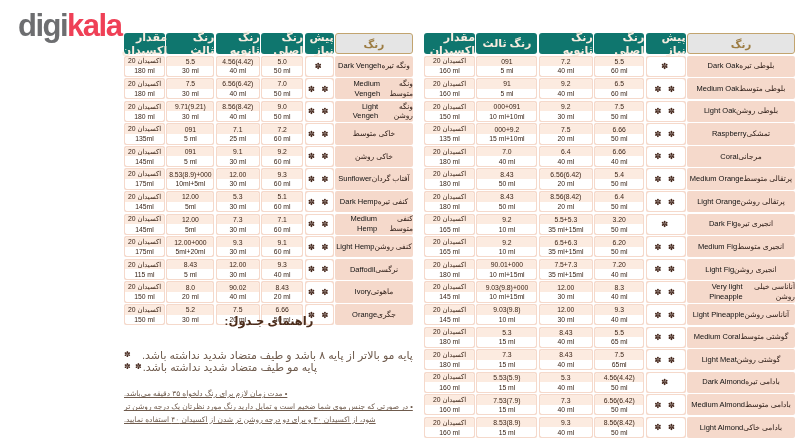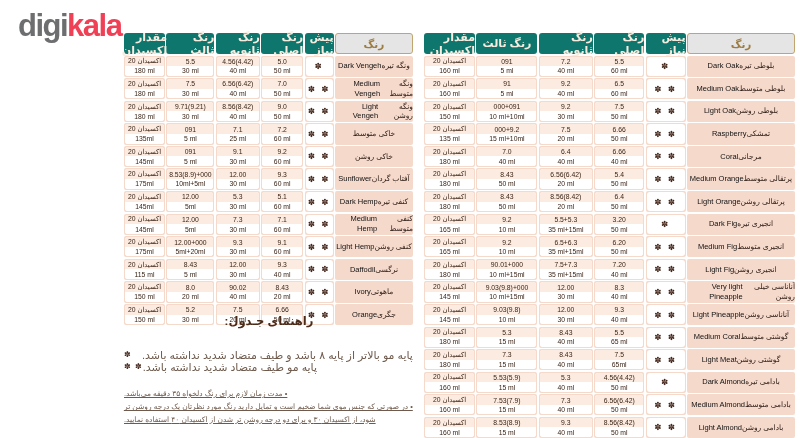--- a/index.html
+++ b/index.html
@@ -582,21 +582,21 @@
           <div class="m">15 ml</div>
         </div>
       </div>
       <div class="cell pad">
         <div class="box">
           <div class="v rtl">اکسیدان 20</div>
           <div class="m">160 ml</div>
         </div>
       </div>
       <div class="cell name">
-        <div class="fa">بادامی روشن</div>
+        <div class="fa">بادامی خاکی</div>
         <div class="en">Light Almond</div>
       </div>
       <div class="cell pad">
         <div class="box ctr">
           <div class="starglyphs">✽ ✽</div>
         </div>
       </div>
       <div class="cell pad">
         <div class="box">
           <div class="v">8.56(8.42)</div>

